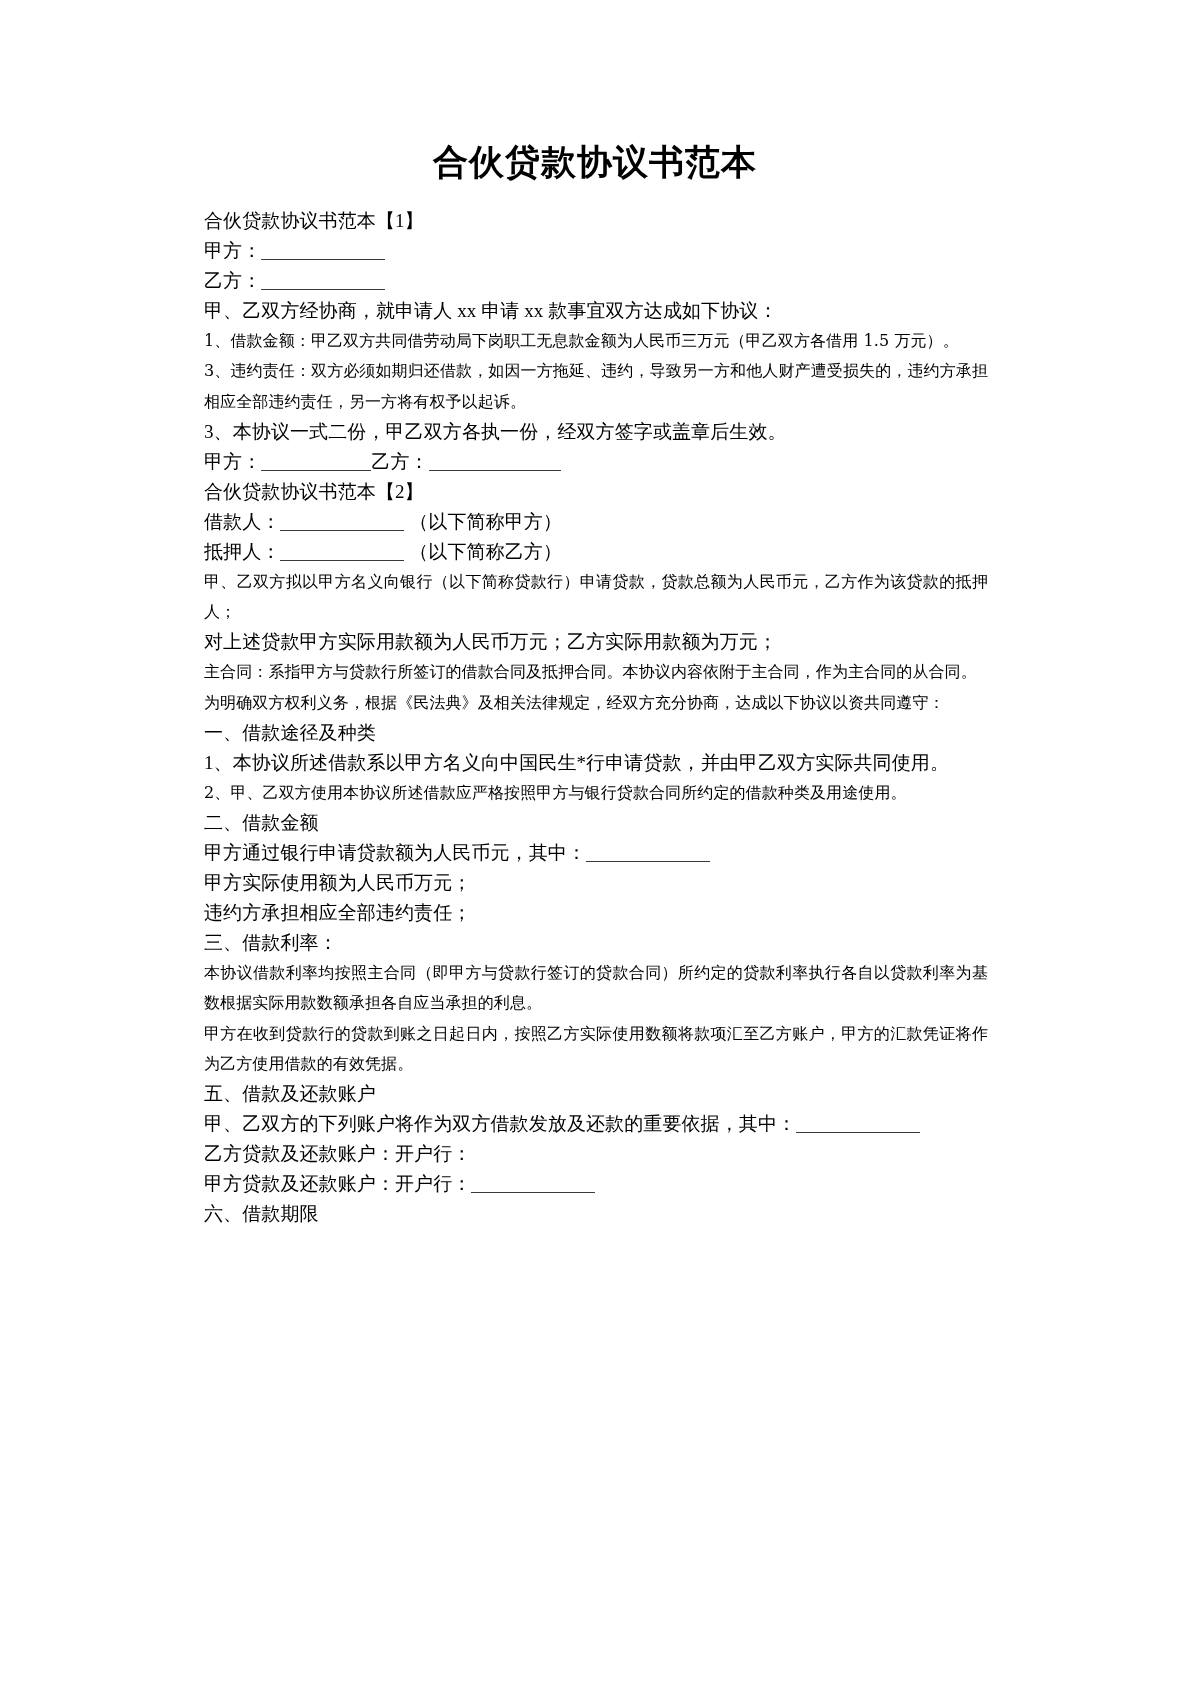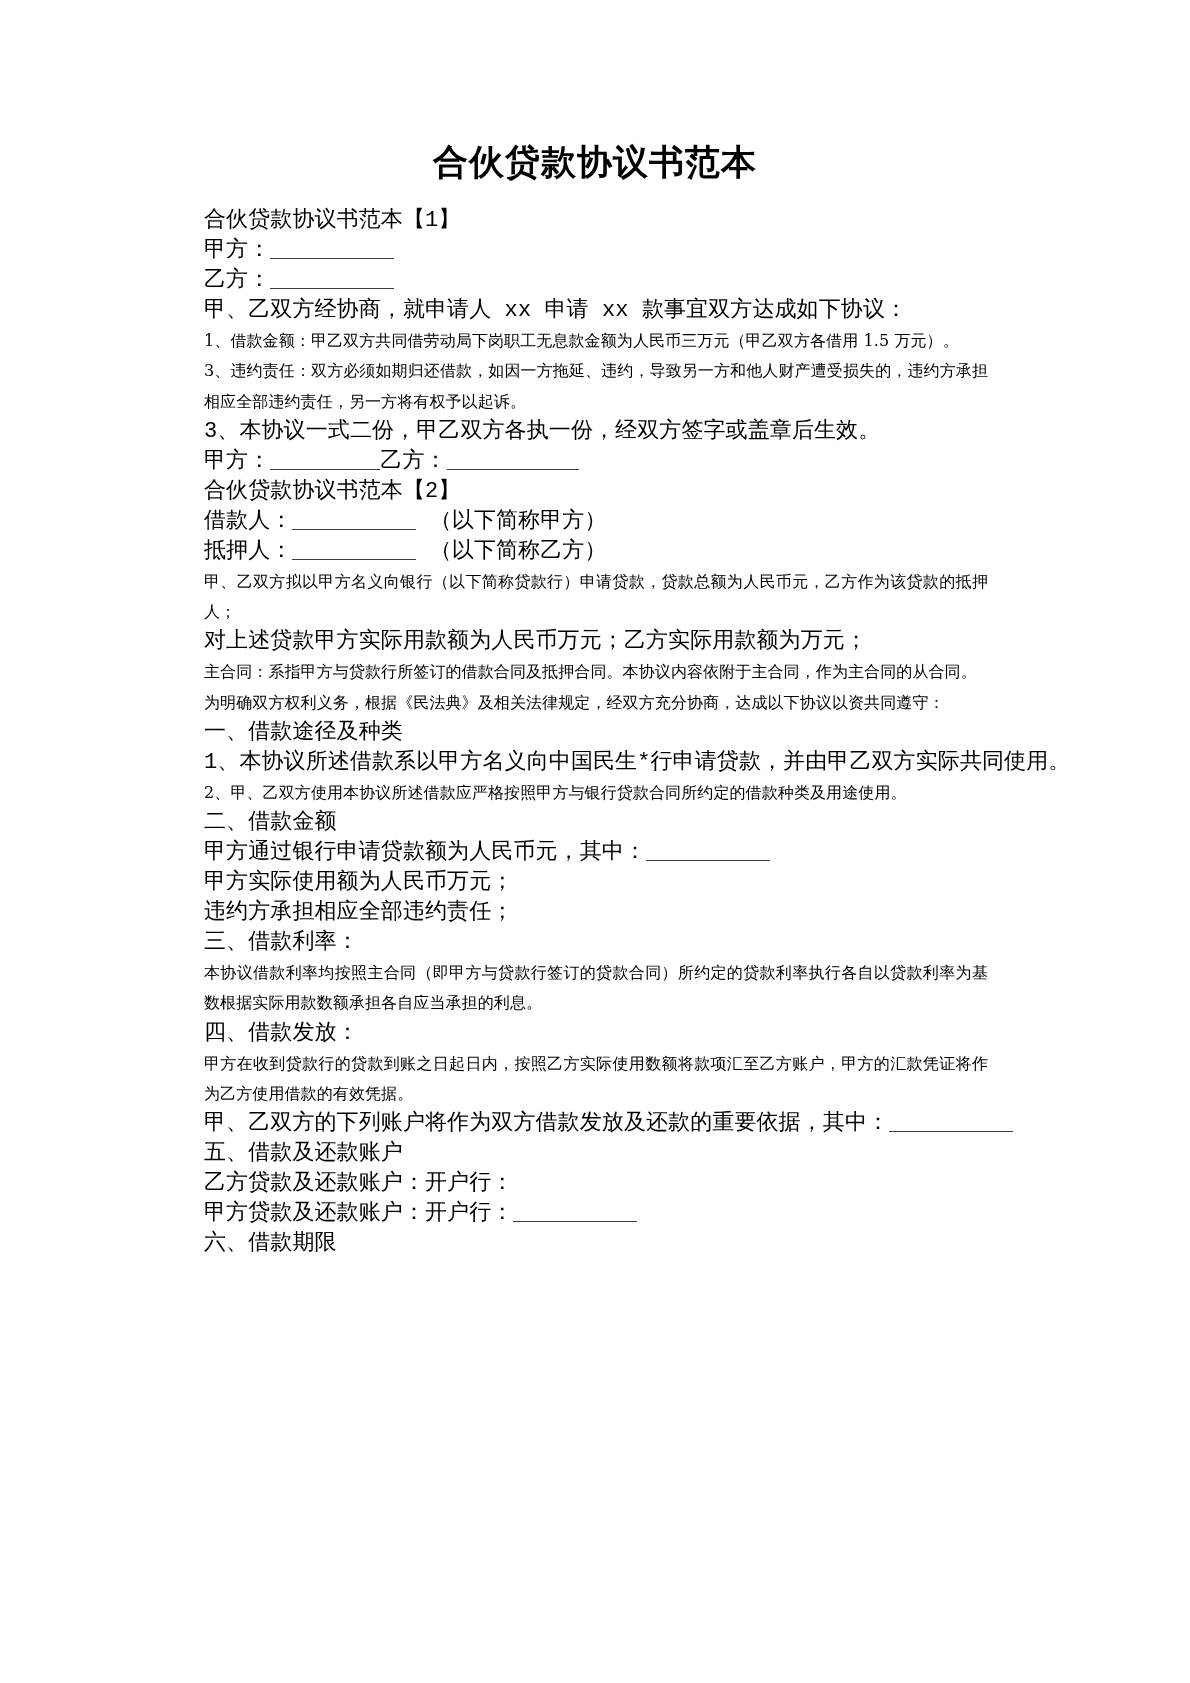--- a/index.html
+++ b/index.html
@@ -37,25 +37,25 @@
     font-family: "DejaVu Sans", "Liberation Sans", sans-serif;
     white-space: nowrap;
   }
   .body-block {
     position: absolute;
     left: 168px;
     top: 206px;
     width: 784px;
   }
   .ln {
-    font-size: 22px;
+    font-size: 19px;
     line-height: 30.1px;
     white-space: nowrap;
     letter-spacing: 0.1px;
-    font-family: Liberation Mono, monospace;
+    font-family: Liberation Serif, serif;
   }
   
   .para {
     font-size: 16px;
     line-height: 30.1px;
     text-align: justify;
     text-justify: inter-character;
     letter-spacing: 0.1px;
     font-family: "DejaVu Serif", "Liberation Serif", serif;
   }
@@ -122,27 +122,26 @@
     <div class="ln"><span>甲方通过银行申请贷款额为人民币元，其中：</span><span class="blank b-lg"></span></div>
 
     <div class="ln"><span>甲方实际使用额为人民币万元；</span></div>
 
     <div class="ln"><span>违约方承担相应全部违约责任；</span></div>
 
     <div class="ln"><span>三、借款利率：</span></div>
 
     <div class="para">本协议借款利率均按照主合同（即甲方与贷款行签订的贷款合同）所约定的贷款利率执行各自以贷款利率为基数根据实际用款数额承担各自应当承担的利息。</div>
 
-    <div class="ln"><span>四、借款发放：</span></div>
 
     <div class="para">甲方在收到贷款行的贷款到账之日起日内，按照乙方实际使用数额将款项汇至乙方账户，甲方的汇款凭证将作为乙方使用借款的有效凭据。</div>
 
+    <div class="ln"><span>五、借款及还款账户</span></div>
+
     <div class="ln"><span>甲、乙双方的下列账户将作为双方借款发放及还款的重要依据，其中：</span><span class="blank b-lg"></span></div>
-
-    <div class="ln"><span>五、借款及还款账户</span></div>
 
     <div class="ln"><span>乙方贷款及还款账户：开户行：</span></div>
 
     <div class="ln"><span>甲方贷款及还款账户：开户行：</span><span class="blank b-lg"></span></div>
 
     <div class="ln"><span>六、借款期限</span></div>
 
   </div>
 </div>
 

